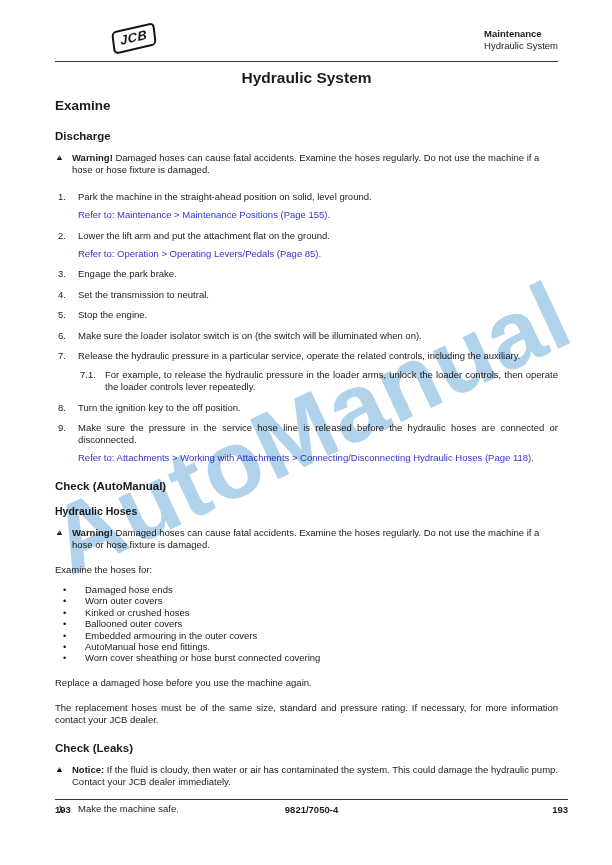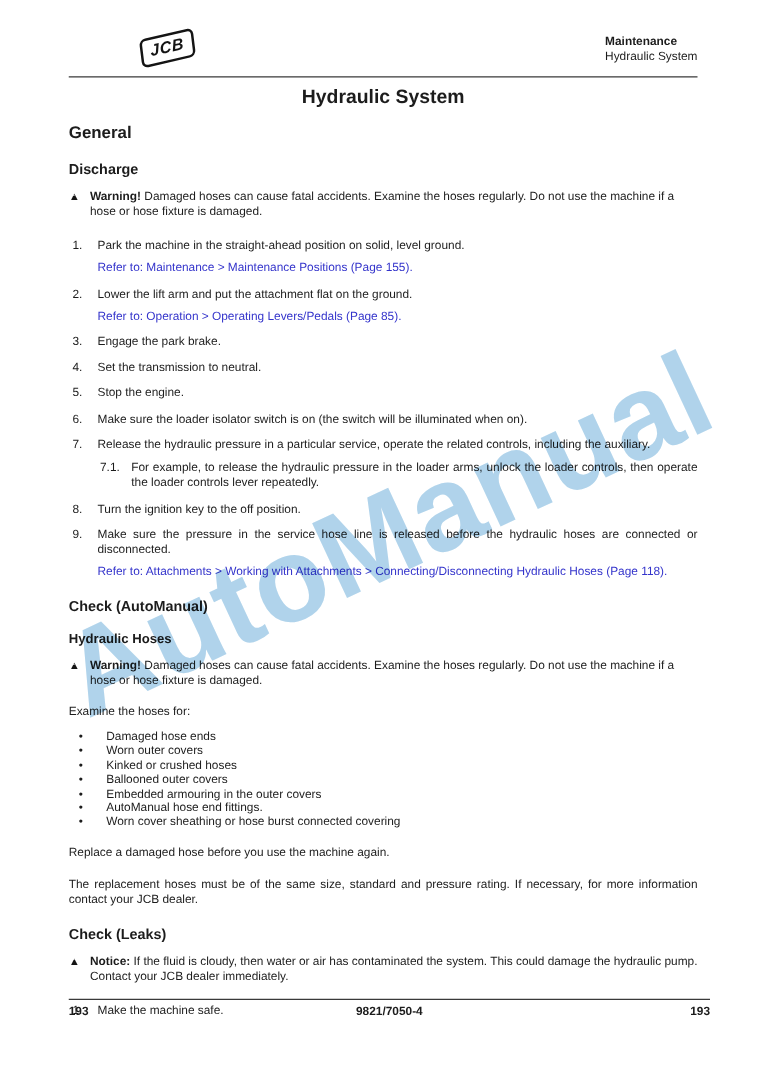--- a/index.html
+++ b/index.html
@@ -89,21 +89,21 @@
         <span>JCB</span>
       </div>
       <div class="head-right">
         <div class="hr-bold">Maintenance</div>
         <div>Hydraulic System</div>
       </div>
     </div>
 
     <div class="doc-title">Hydraulic System</div>
 
-    <div class="h-general">General</div>
+    <div class="h-general">Examine</div>
 
     <div class="h3">Discharge</div>
 
     <div class="alert">
       <span class="warn-tri">▲</span>
       <b>Warning!</b>
       <span class="alert-text">Damaged hoses can cause fatal accidents. Examine the hoses regularly. Do not use the machine if a hose or hose fixture is damaged.</span>
     </div>
 
     <div class="steps">

